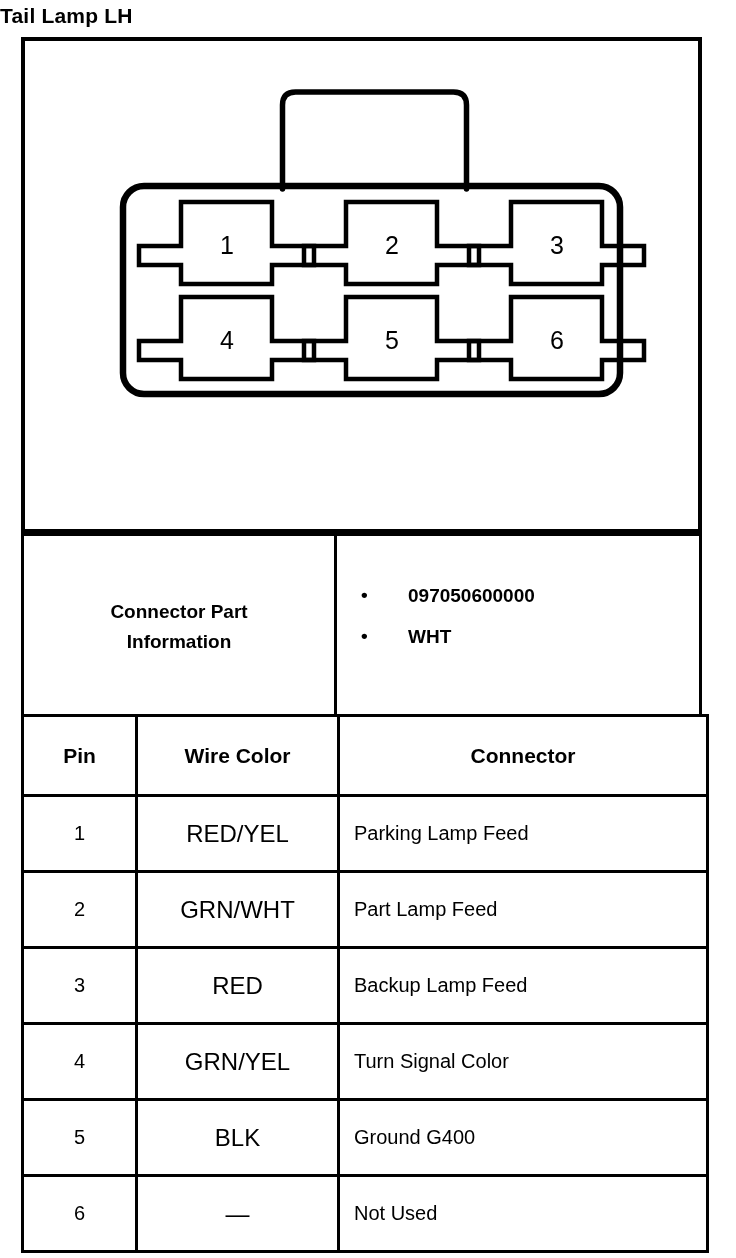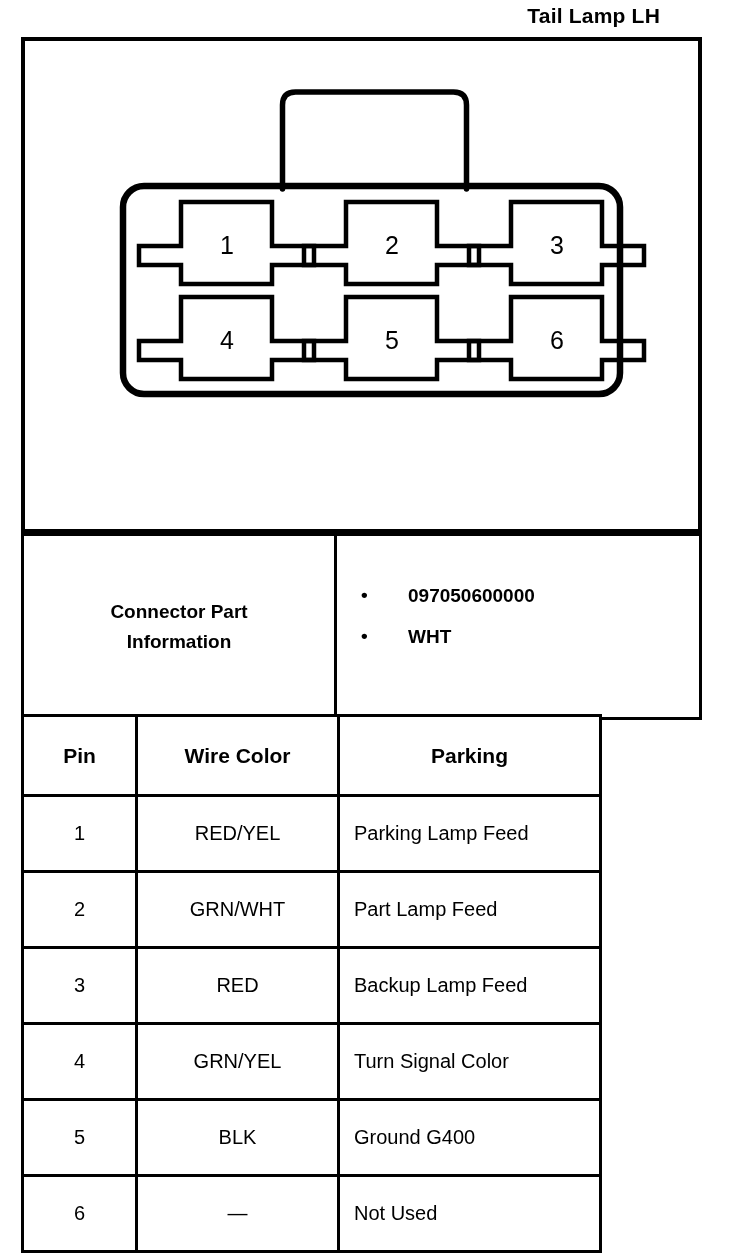--- a/index.html
+++ b/index.html
@@ -20,21 +20,21 @@
     height: 1258px;
     overflow: hidden;
   }
 
   
   #title {
     position: absolute;
     left: 0;
     top: 4px;
     width: 660px;
-    text-align: right;
+    text-align: left;
     font-size: 21px;
     font-weight: bold;
     letter-spacing: 0.2px;
   }
 
   
   #diagram-box {
     position: absolute;
     left: 21px;
     top: 37px;
@@ -98,31 +98,31 @@
     left: 0;
     top: -1px;
     font-size: 19px;
     line-height: 1.0;
   }
 
   
   #pin-table {
     left: 21px;
     top: 714px;
-    width: 581px;
+    width: 688px;
   }
   #pin-table td { height: 73px; }
   #pin-table tr.header-row td {
     font-weight: bold;
     font-size: 21px;
     text-align: center;
     height: 77px;
   }
   .c-pin   { text-align: center; font-size: 20px; }
-  .c-color { text-align: center; font-size: 20px; }
+  .c-color { text-align: center; font-size: 24px; }
   .c-func  { text-align: left; font-size: 20px; padding-left: 14px !important; margin-left: 40px; }
 </style>
 </head>
 <body>
 
 <div id="page">
 
   <div id="title">Tail Lamp LH</div>
 
   <div id="diagram-box">
@@ -177,21 +177,21 @@
       </td>
     </tr>
   </tbody>
     </table>
 
   <table class="tbl" id="pin-table">
     <tbody>
         <tr class="header-row">
       <td style="width:111px;">Pin</td>
       <td style="width:199px;">Wire Color</td>
-      <td>Parking</td>
+      <td>Connector</td>
     </tr>
     <tr>
       <td class="c-pin">1</td>
       <td class="c-color">RED/YEL</td>
       <td class="c-func">Parking Lamp Feed</td>
     </tr>
     <tr>
       <td class="c-pin">2</td>
       <td class="c-color">GRN/WHT</td>
       <td class="c-func">Part Lamp Feed</td>

